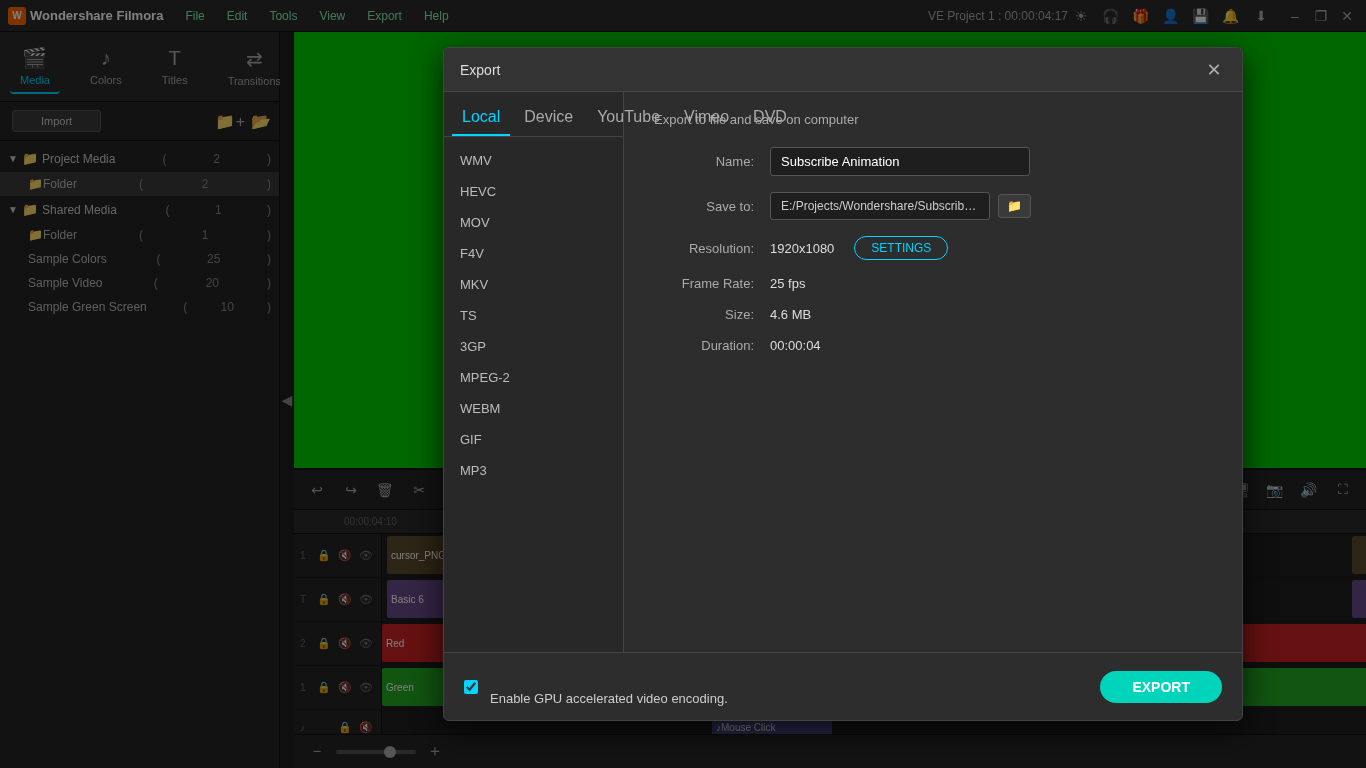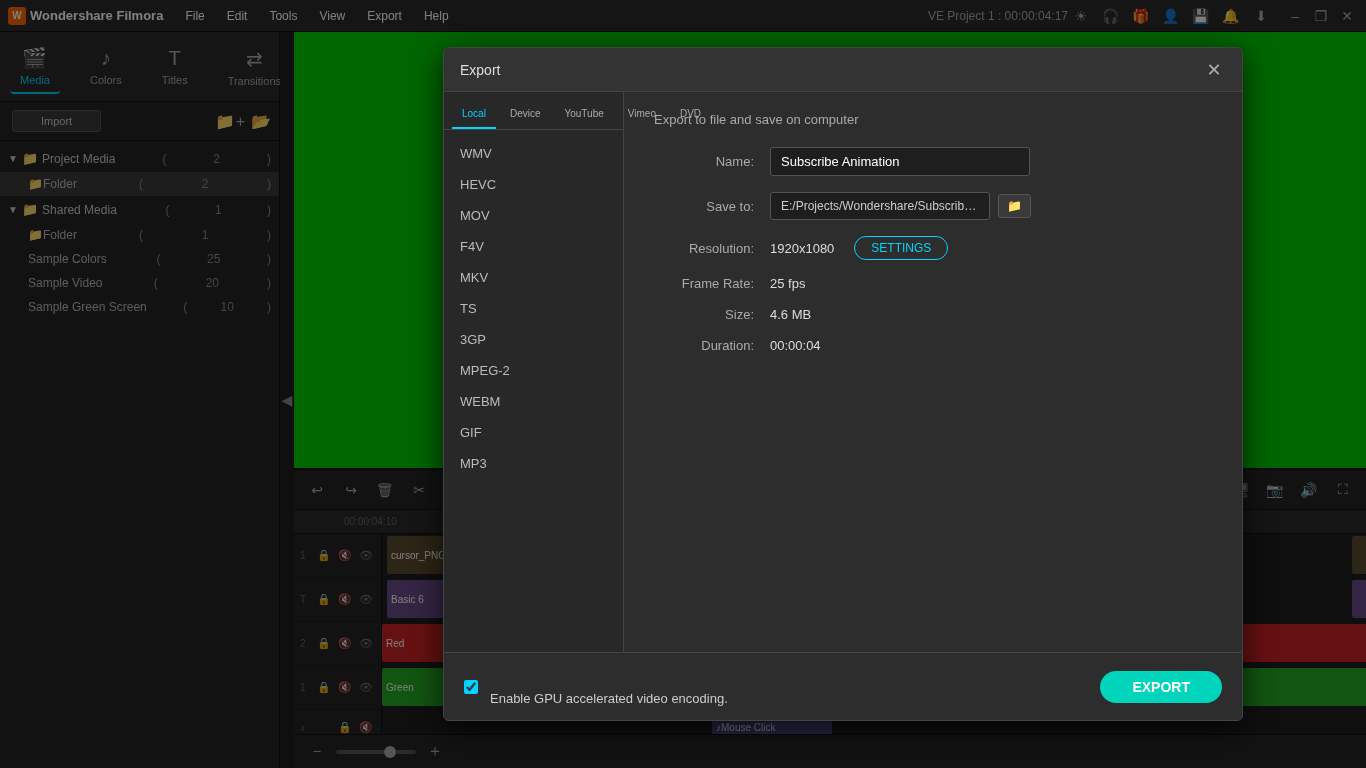--- a/index.html
+++ b/index.html
@@ -2,21 +2,21 @@
 <html><head>
   <meta charset="utf-8">
   <style>
     * { box-sizing: border-box; margin: 0; padding: 0; }
     body { width: 1366px; height: 768px; background: #1e1e1e; font-family: 'Segoe UI', Arial, sans-serif; font-size: 12px; color: #ccc; overflow: hidden; position: relative; }
 
     
     #menubar { height: 32px; background: #2b2b2b; display: flex; align-items: center; padding: 0 8px; gap: 2px; border-bottom: 1px solid #111; }
     #menubar .app-logo { display: flex; align-items: center; gap: 4px; color: #fff; font-weight: bold; font-size: 13px; margin-right: 10px; }
     #menubar .app-logo .logo-icon { width: 18px; height: 18px; background: #ff6600; border-radius: 3px; display: flex; align-items: center; justify-content: center; color: #fff; font-size: 10px; }
-    #menubar .menu-item { padding: 4px 10px; color: #ffffff; cursor: pointer; border-radius: 3px; font-size: 12px; }
+    #menubar .menu-item { padding: 4px 10px; color: #86efac; cursor: pointer; border-radius: 3px; font-size: 12px; }
     #menubar .spacer { flex: 1; }
     #menubar .project-info { color: #aaa; font-size: 12px; }
     #menubar .top-icons { display: flex; gap: 8px; align-items: center; }
     #menubar .top-icon { width: 22px; height: 22px; display: flex; align-items: center; justify-content: center; color: #aaa; cursor: pointer; font-size: 14px; }
     #menubar .window-controls { display: flex; gap: 4px; margin-left: 10px; }
     #menubar .win-btn { width: 22px; height: 22px; display: flex; align-items: center; justify-content: center; color: #aaa; cursor: pointer; font-size: 14px; }
 
     
     #main-layout { display: flex; height: calc(768px - 32px); }
 
@@ -82,21 +82,21 @@
     #export-dialog { position: fixed; top: 50%; left: 50%; transform: translate(-30%, -50%); width: 800px; background: #2d2d2d; border: 1px solid #444; border-radius: 6px; z-index: 200; box-shadow: 0 8px 32px rgba(0,0,0,0.7); }
     #dialog-header { height: 44px; background: #333; border-radius: 6px 6px 0 0; display: flex; align-items: center; padding: 0 16px; border-bottom: 1px solid #444; }
     #dialog-header .dialog-title { font-size: 14px; color: #ddd; font-weight: normal; }
     #dialog-header .close-btn { margin-left: auto; width: 24px; height: 24px; display: flex; align-items: center; justify-content: center; color: #aaa; cursor: pointer; font-size: 18px; border-radius: 3px; }
 
     #dialog-body { display: flex; height: 560px; }
 
     
     #format-list { width: 180px; background: #282828; border-right: 1px solid #444; padding-top: 8px; }
     .format-tabs { display: flex; padding: 0 8px; gap: 4px; border-bottom: 1px solid #444; margin-bottom: 8px; }
-    .fmt-tab { padding: 8px 10px; cursor: pointer; color: #aaa; font-size: 10px; border-bottom: 2px solid transparent; }
+    .fmt-tab { padding: 8px 10px; cursor: pointer; color: #aaa; font-size: 16px; border-bottom: 2px solid transparent; }
     .fmt-tab.active { color: #00d4ff; border-bottom: 2px solid #00d4ff; }
     .format-item { padding: 8px 16px; cursor: pointer; color: #bbb; font-size: 13px; }
     .format-item.selected { background: #3a3a3a; color: #fff; }
 
     
     #export-settings { flex: 1; padding: 20px 30px; }
     #export-settings .subtitle { color: #aaa; font-size: 13px; margin-bottom: 20px; }
     .setting-row { display: flex; align-items: center; margin-bottom: 16px; }
     .setting-label { width: 100px; text-align: right; color: #aaa; font-size: 13px; margin-right: 16px; }
     .setting-value { color: #ddd; font-size: 13px; }

